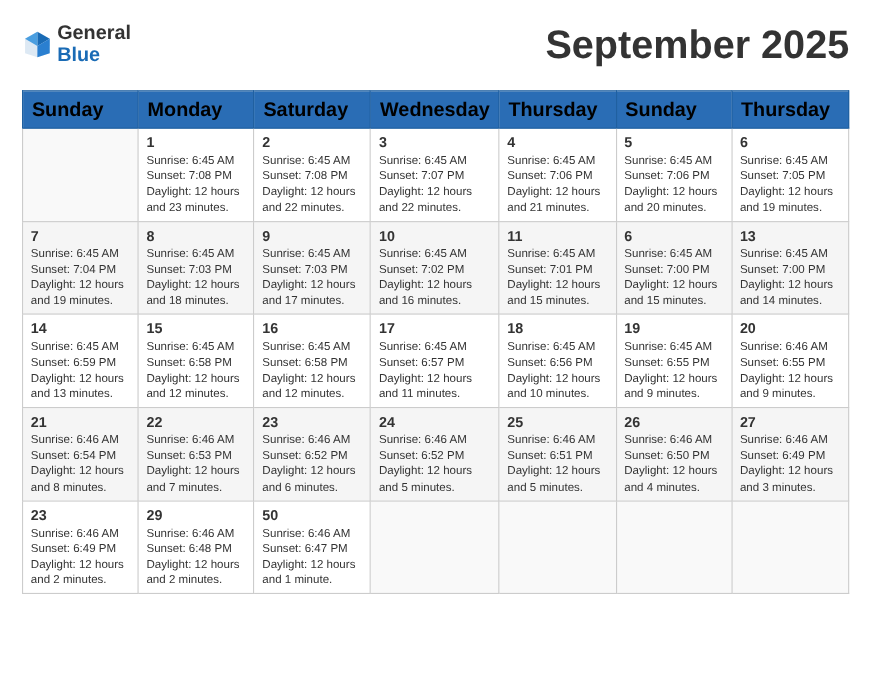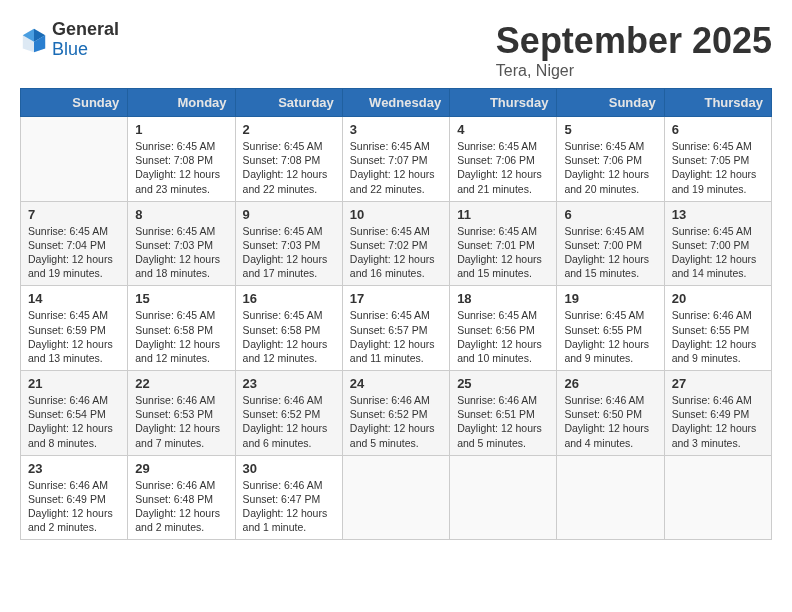--- a/index.html
+++ b/index.html
@@ -7,40 +7,40 @@
       font-family: Arial, sans-serif;
       background: #fff;
       width: 792px;
       min-height: 612px;
       padding: 20px;
     }
     .header {
       display: flex;
       justify-content: space-between;
       align-items: flex-start;
-      margin-bottom: 8px;
+      margin-bottom: 20px;
     }
     .logo {
       display: flex;
       align-items: center;
       gap: 4px;
     }
     .logo-text {
       display: flex;
       flex-direction: column;
       line-height: 1.1;
     }
     .logo-general {
       font-size: 18px;
       font-weight: bold;
       color: #333;
     }
     .logo-blue {
       font-size: 18px;
-      font-weight: normal;
+      font-weight: bold;
       color: #1a6bb5;
     }
     .logo-icon {
       width: 28px;
       height: 28px;
     }
     .title-area {
       text-align: left;
     }
     .month-title {
@@ -52,24 +52,24 @@
       font-size: 16px;
       color: #555;
     }
     .calendar {
       width: 100%;
       border-collapse: collapse;
       border: 1px solid #ccc;
     }
     .calendar th {
       background-color: #2a6db5;
-      color: #e5e5e5;
-      text-align: right;
+      color: #000000;
+      text-align: left;
       padding: 6px 8px;
-      font-size: 13px;
+      font-size: 18px;
       border: 1px solid #2060a0;
     }
     .calendar td {
       vertical-align: top;
       padding: 5px 7px;
       border: 1px solid #ccc;
       width: 107px;
       min-height: 80px;
       font-size: 11px;
       color: #333;
@@ -103,21 +103,20 @@
       <polygon points="15,3 3,10 15,17" fill="#4a9ee0"></polygon>
       <polygon points="15,17 27,10 27,24 15,28" fill="#2a7fd0"></polygon>
     </svg>
     <div class="logo-text">
       <span class="logo-general">General</span>
       <span class="logo-blue">Blue</span>
     </div>
   </div>
   <div class="title-area">
     <div class="month-title">September 2025</div>
-    <div class="location-title">Tera, Niger</div>
   </div>
 </div>
 
 <table class="calendar">
   <thead>
     <tr>
     <th>Sunday</th>
         <th>Monday</th>
         <th>Saturday</th>
         <th>Wednesday</th>
@@ -334,21 +333,21 @@
 and 2 minutes.</div>
         </td>
         <td>
           <div class="day-number">29</div>
           <div class="day-info" style="white-space: pre-line;">Sunrise: 6:46 AM
 Sunset: 6:48 PM
 Daylight: 12 hours
 and 2 minutes.</div>
         </td>
         <td>
-          <div class="day-number">30</div>
+          <div class="day-number">50</div>
           <div class="day-info" style="white-space: pre-line;">Sunrise: 6:46 AM
 Sunset: 6:47 PM
 Daylight: 12 hours
 and 1 minute.</div>
         </td>
         <td class="empty"></td>
         <td class="empty"></td>
         <td class="empty"></td>
         <td class="empty"></td>
       </tr>

